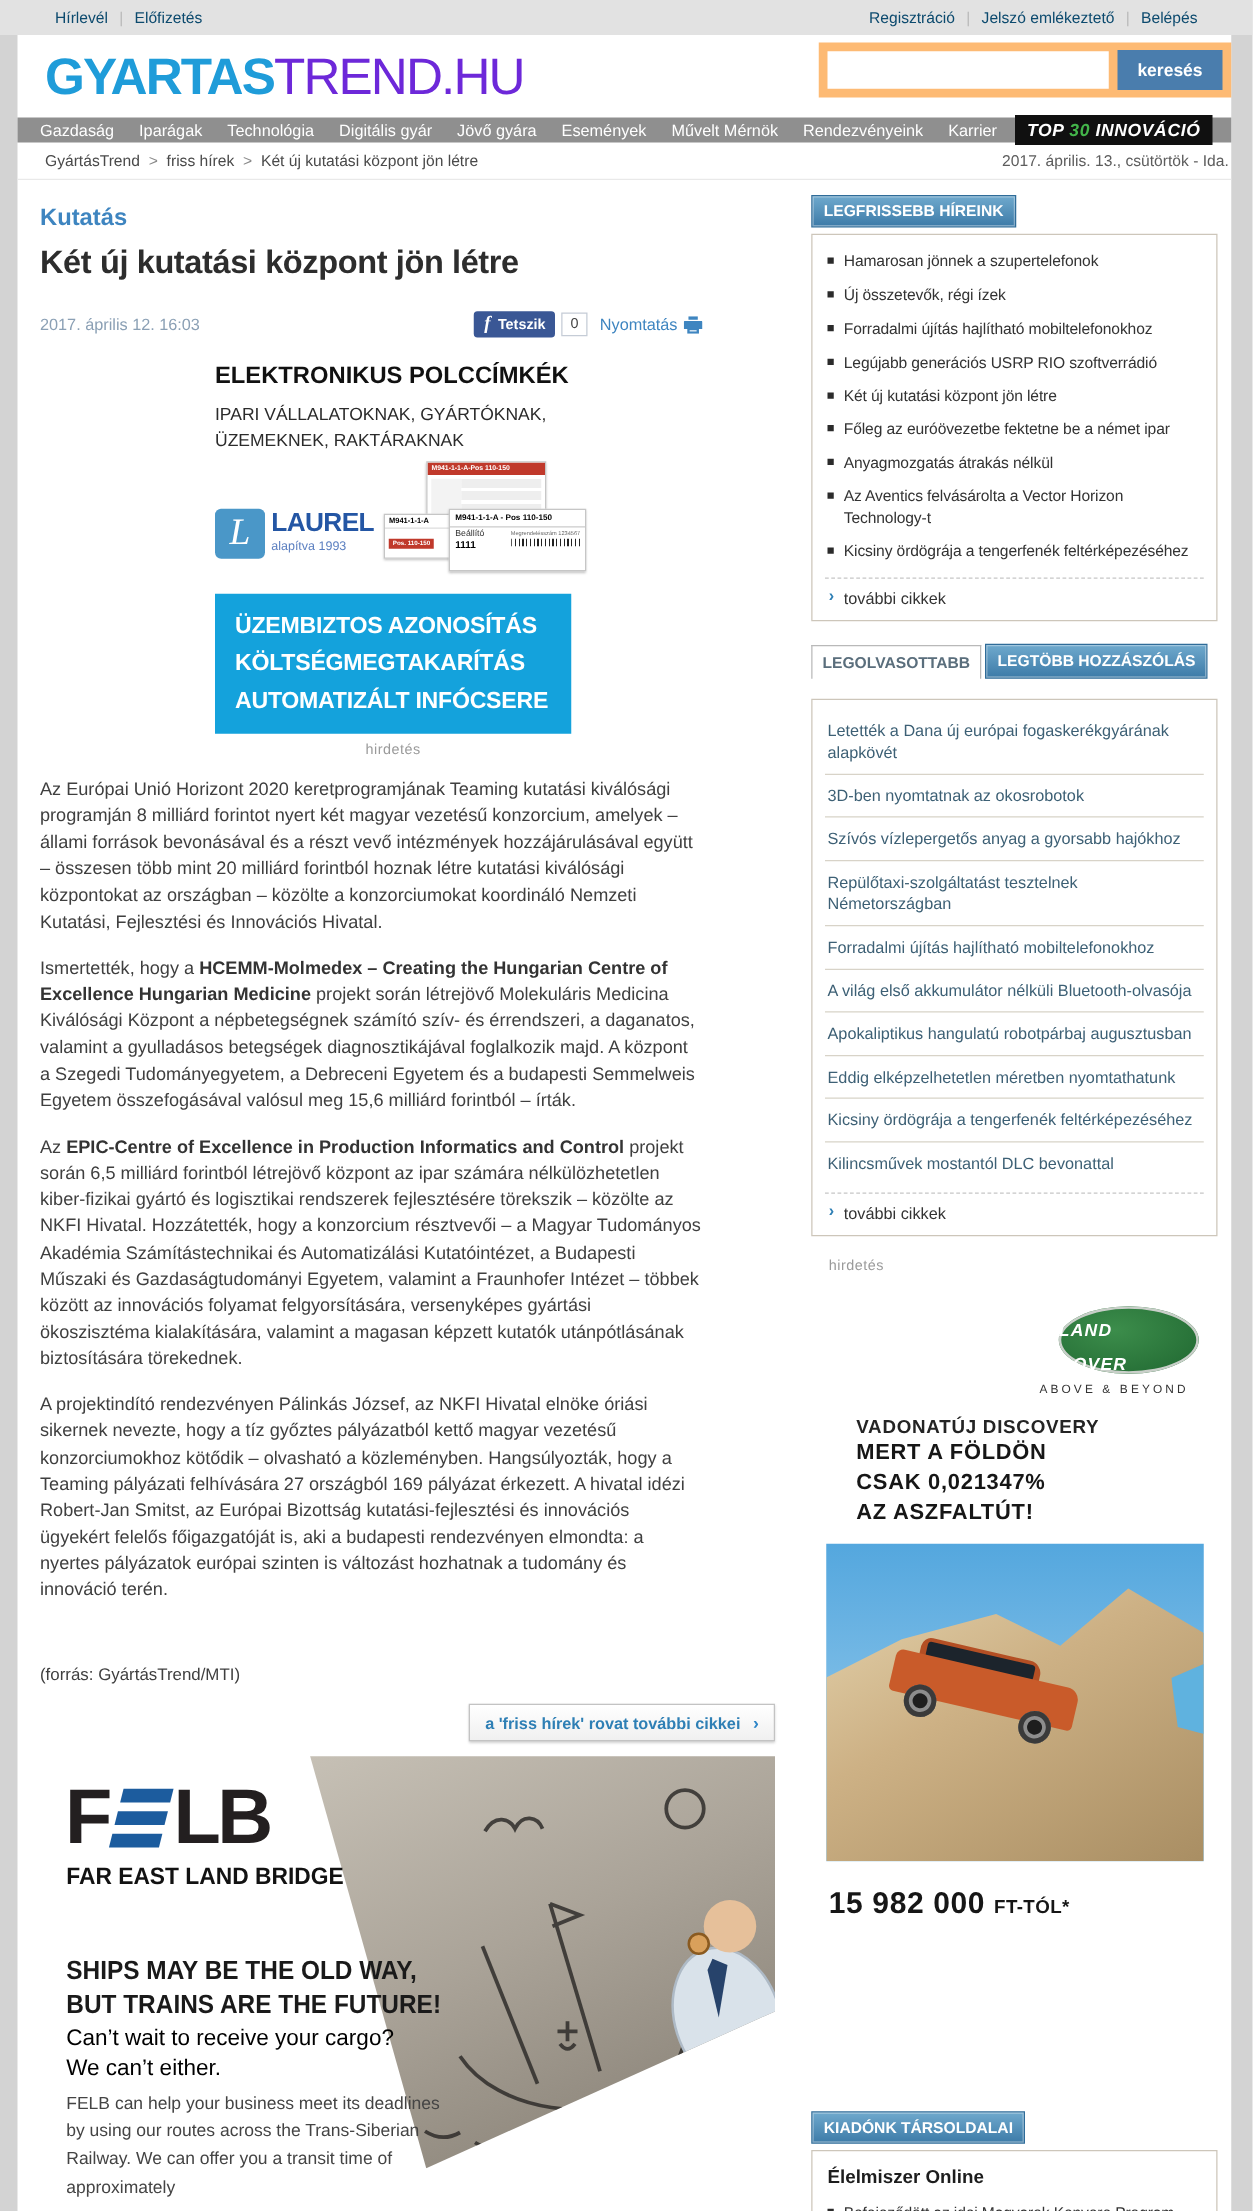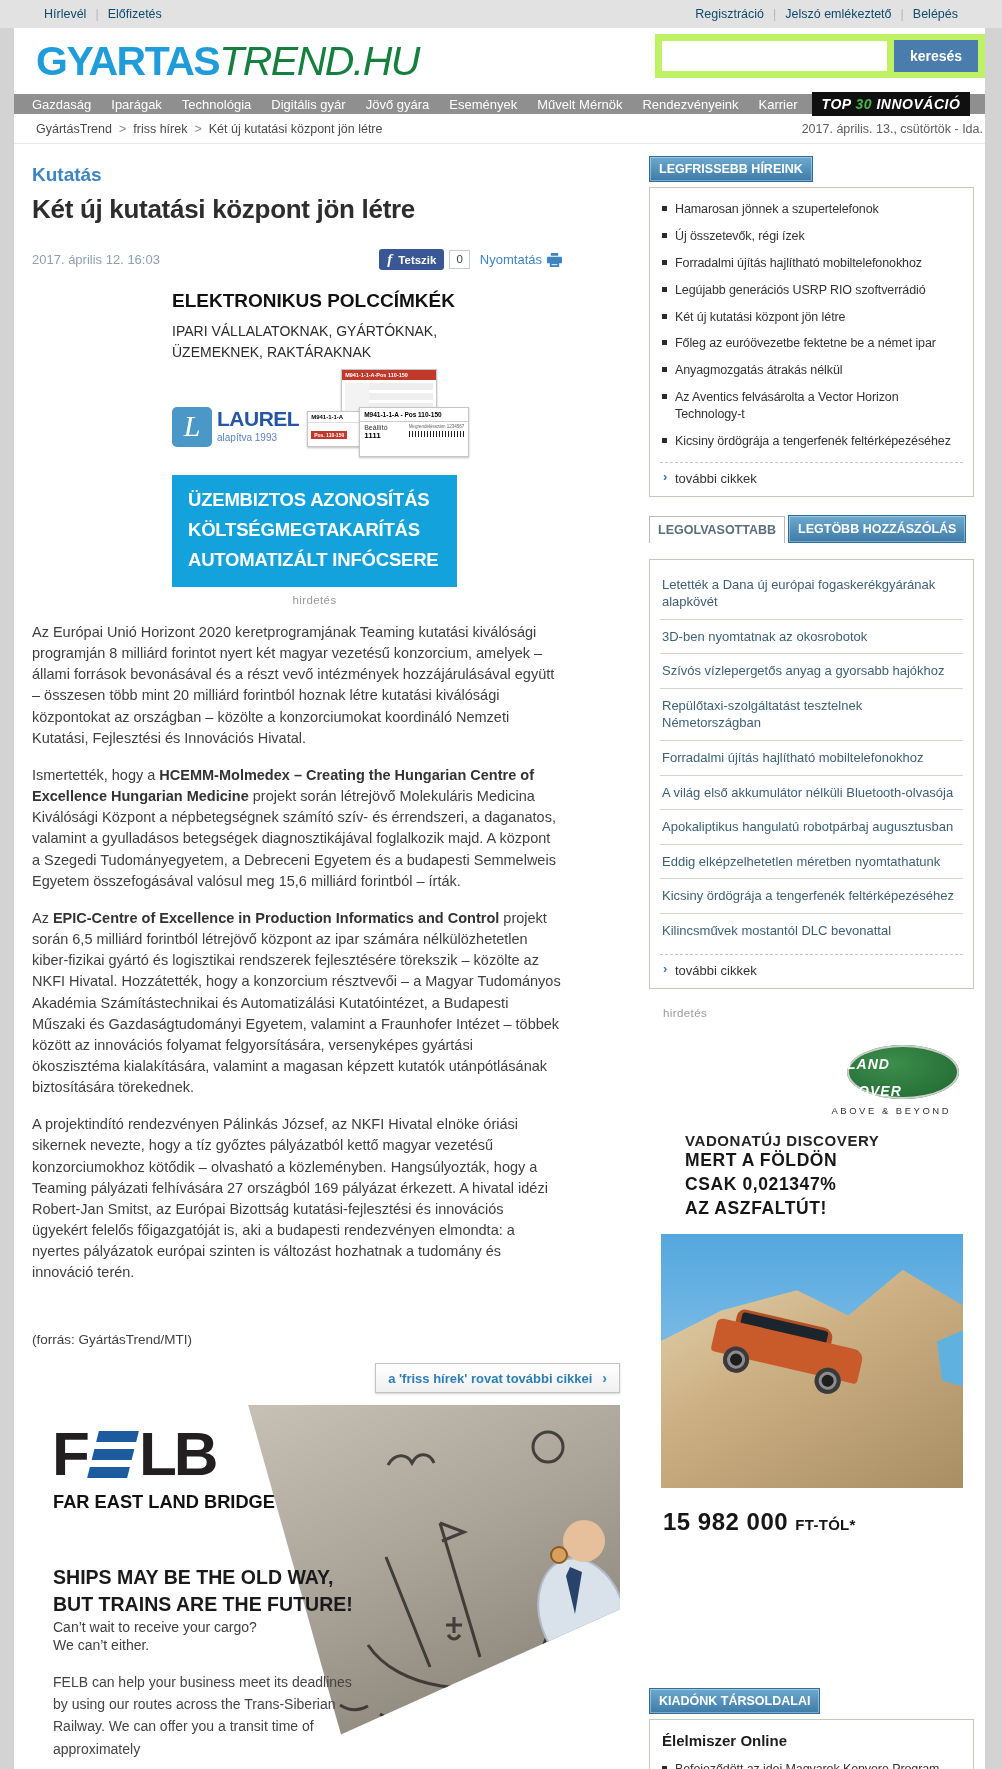--- a/index.html
+++ b/index.html
@@ -7,22 +7,22 @@
   a{text-decoration:none;}
   
   .topbar{height:28px;background:#e2e2e2;display:flex;justify-content:space-between;align-items:center;padding:0 44px;font-size:12.5px;color:#8b8b8b;}
   .tb-group span.lnk{color:#0c4a6e;cursor:pointer;}
   .tb-group span.lnk:not(:last-child)::after{content:"|";color:#b9b9b9;margin:0 9px;}
   
   .page{width:971px;margin-left:14px;background:#fff;min-height:1741px;position:relative;}
   .masthead{height:66px;position:relative;}
   .logo{position:absolute;left:22px;top:10px;font-size:41px;letter-spacing:-1.5px;white-space:nowrap;}
   .logo .blue{color:#1f9cd9;font-weight:bold;}
-  .logo .dark{color:#15803d;font-weight:400;font-style:italic;}
-  .searchbox{position:absolute;right:0;top:6px;width:330px;height:44px;background:#bef264;display:flex;align-items:center;padding:0 7px;}
+  .logo .dark{color:#6d28d9;font-weight:400;}
+  .searchbox{position:absolute;right:0;top:6px;width:330px;height:44px;background:#fdba74;display:flex;align-items:center;padding:0 7px;}
   .searchbox input{flex:1;height:30px;border:0;background:#fff;padding:0 8px;font-size:14px;outline:none;}
   .searchbox button{width:84px;height:32px;margin-left:7px;background:#4a7dad;color:#fff;border:0;font-weight:bold;font-size:14px;cursor:pointer;}
   
   .nav{height:20px;background:#8f8f8f;display:flex;align-items:center;padding:0 8px;}
   .nav a{color:#fff;font-size:13px;padding:0 10px;white-space:nowrap;}
   .top30{margin-left:4px;background:#101010;color:#fff;font-style:italic;font-weight:800;font-size:14px;padding:4px 10px;letter-spacing:.5px;white-space:nowrap;cursor:pointer;}
   .top30 .green{color:#43b54a;}
   
   .crumbs{height:30px;display:flex;align-items:center;justify-content:space-between;padding:0 2px 0 22px;font-size:12.5px;color:#4a4a4a;border-bottom:1px solid #e9e9e9;}
   .crumbs .bc span.c{cursor:pointer;}
@@ -81,21 +81,21 @@
   .morelink::after{content:"›";margin-left:10px;color:#2e86c8;font-size:14px;}
   
   .felb{position:relative;width:588px;height:366px;margin-top:12px;background:#fff;}
   .felb-photo{position:absolute;top:0;right:0;width:372px;height:330px;clip-path:polygon(0 0,100% 0,100% 62%,25% 100%);background:linear-gradient(155deg,#c6c0b5,#aaa398 45%,#948d82 75%,#878075);}
   .felb-logo{position:absolute;left:20px;top:24px;display:flex;align-items:flex-start;}
   .felb-F,.felb-LB{font-size:62px;font-weight:900;color:#231f20;line-height:.82;letter-spacing:-3px;}
   .felb-E{display:flex;flex-direction:column;justify-content:space-between;width:40px;height:47px;margin:2px 6px 0 6px;transform:skewX(-14deg);}
   .felb-E span{display:block;height:11px;background:#1c5c9e;}
   .felb-tag{position:absolute;left:21px;top:86px;font-size:19px;font-weight:800;color:#121212;transform:scaleX(.96);transform-origin:left;white-space:nowrap;}
   .felb-head{position:absolute;left:21px;top:158px;font-size:21px;font-weight:800;color:#1a1a1a;line-height:1.3;transform:scaleX(.93);transform-origin:left;white-space:nowrap;}
-  .felb-sub{position:absolute;left:21px;top:213px;font-size:14px;color:#404040;line-height:1.35;}
+  .felb-sub{position:absolute;left:21px;top:213px;font-size:18px;color:#000000;line-height:1.35;}
   .felb-body{position:absolute;left:21px;top:266px;width:305px;font-size:14px;line-height:1.6;color:#444;}
   
   .badge{display:inline-block;background:linear-gradient(#6fa9cd,#3d7ba8);border:1px solid #2f6c99;box-shadow:inset 0 0 0 1px rgba(255,255,255,.35);color:#fff;font-weight:bold;font-size:12.5px;padding:5px 9px;}
   .sbox{border:1px solid #cdc6ba;background:#fff;margin-top:5px;padding:8px 10px;}
   .blist{list-style:none;}
   .blist li{position:relative;padding:5px 2px 5px 15px;font-size:12.5px;letter-spacing:-.1px;color:#333;line-height:1.35;cursor:pointer;}
   .blist li::before{content:"";position:absolute;left:2px;top:10px;width:5px;height:5px;background:#2b2b2b;}
   .more{border-top:1px dashed #c6c6c6;margin-top:7px;padding:8px 0 2px 15px;font-size:13px;color:#333;position:relative;cursor:pointer;}
   .more::before{content:"›";color:#2e7fb5;font-weight:bold;position:absolute;left:3px;top:6px;}
   .tabs{margin-top:18px;display:flex;align-items:flex-end;}

